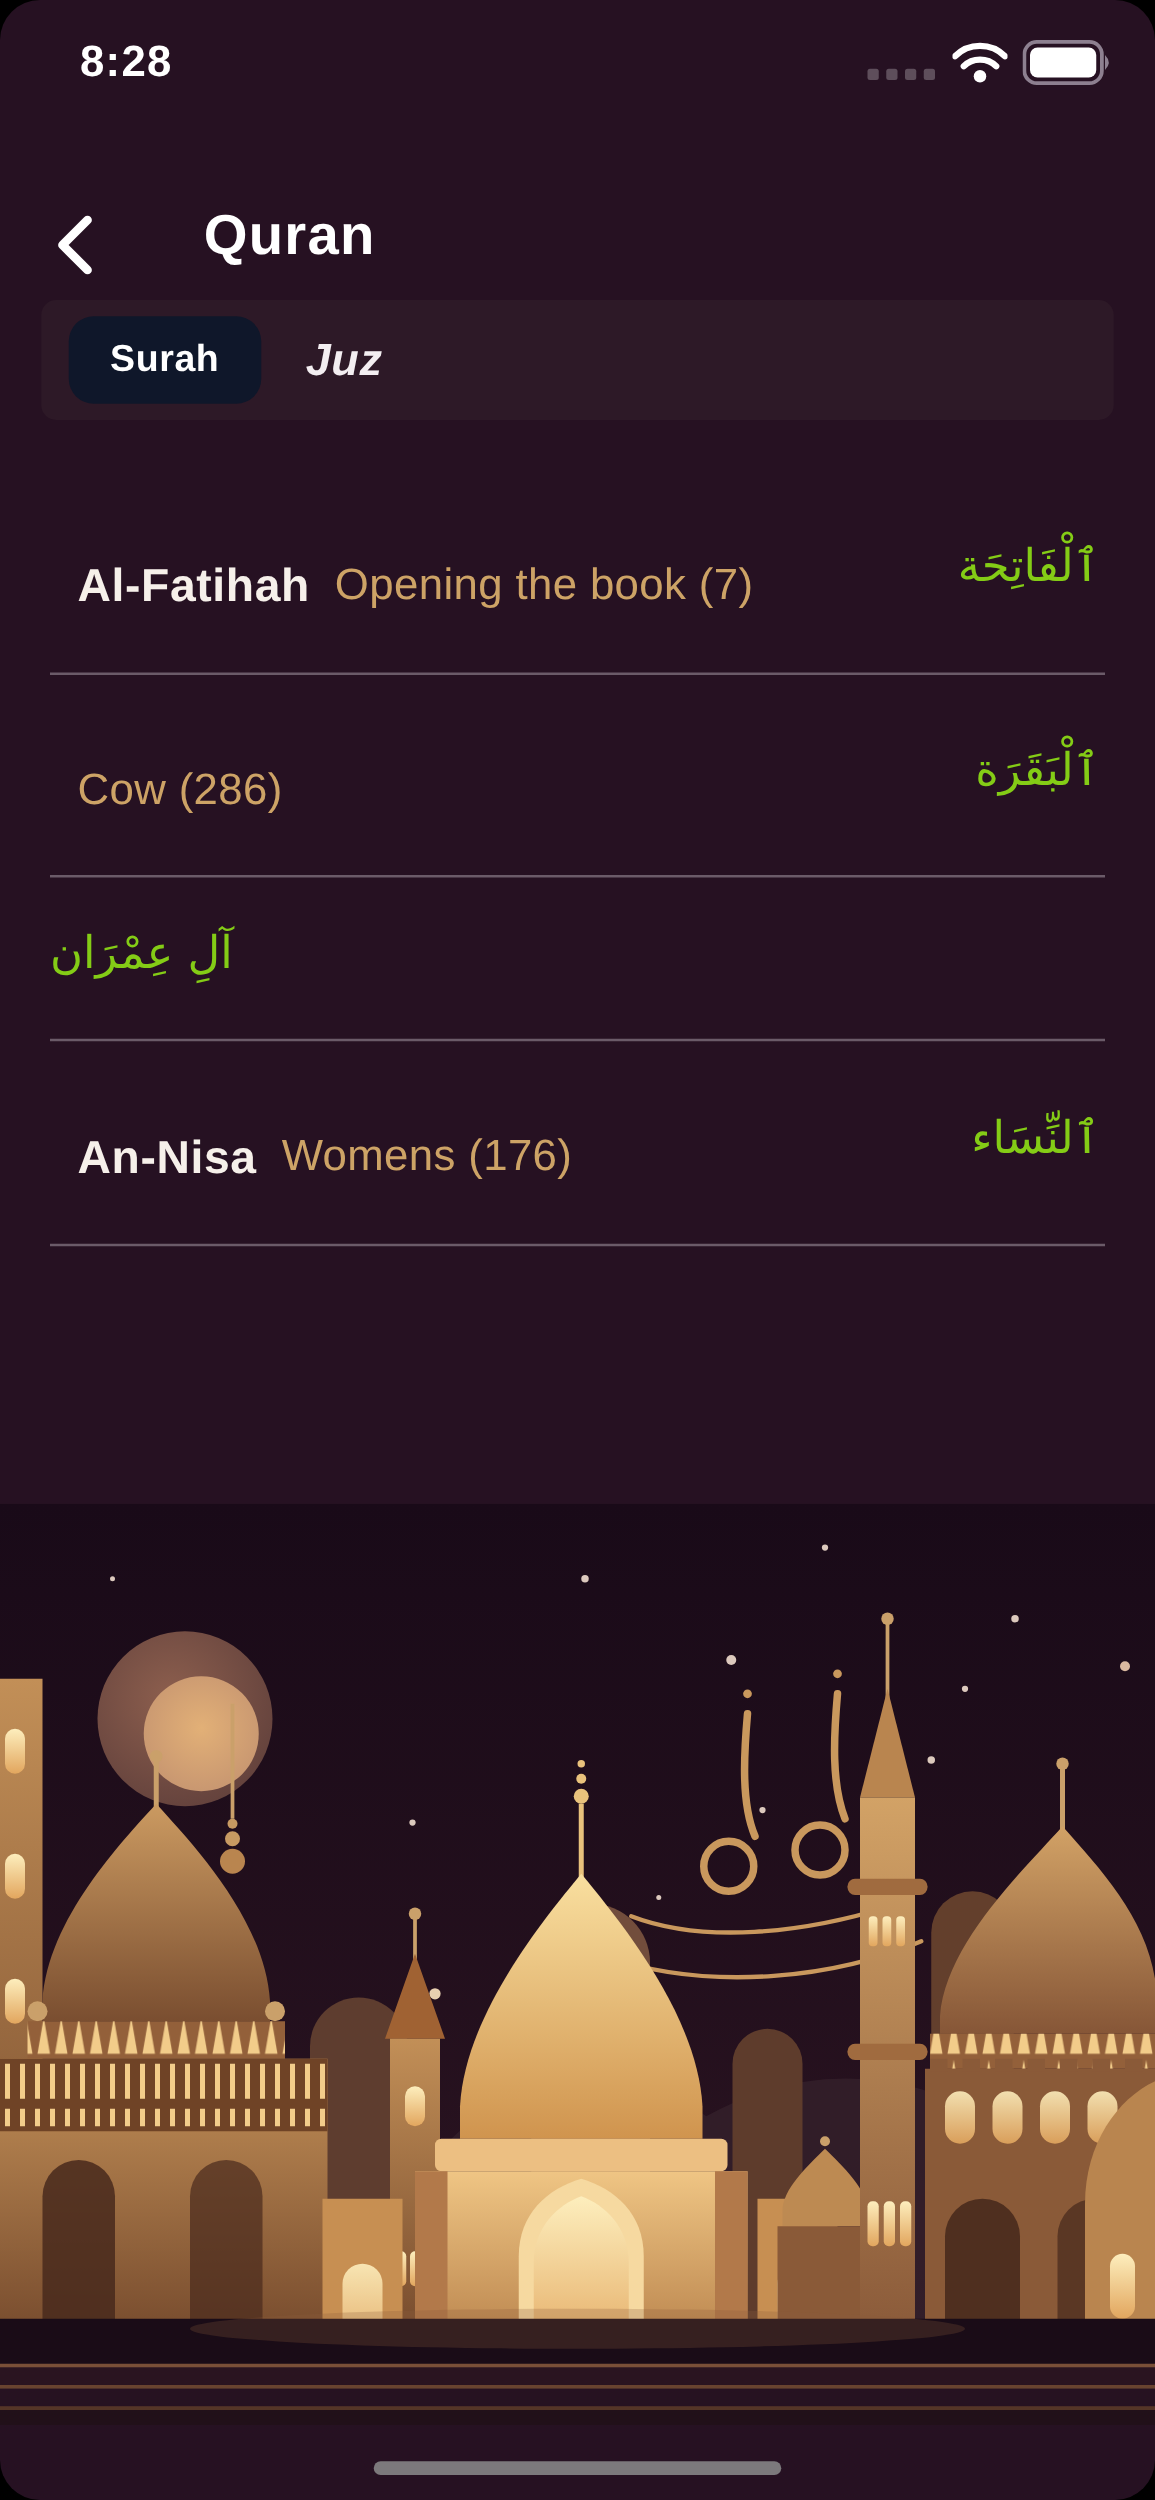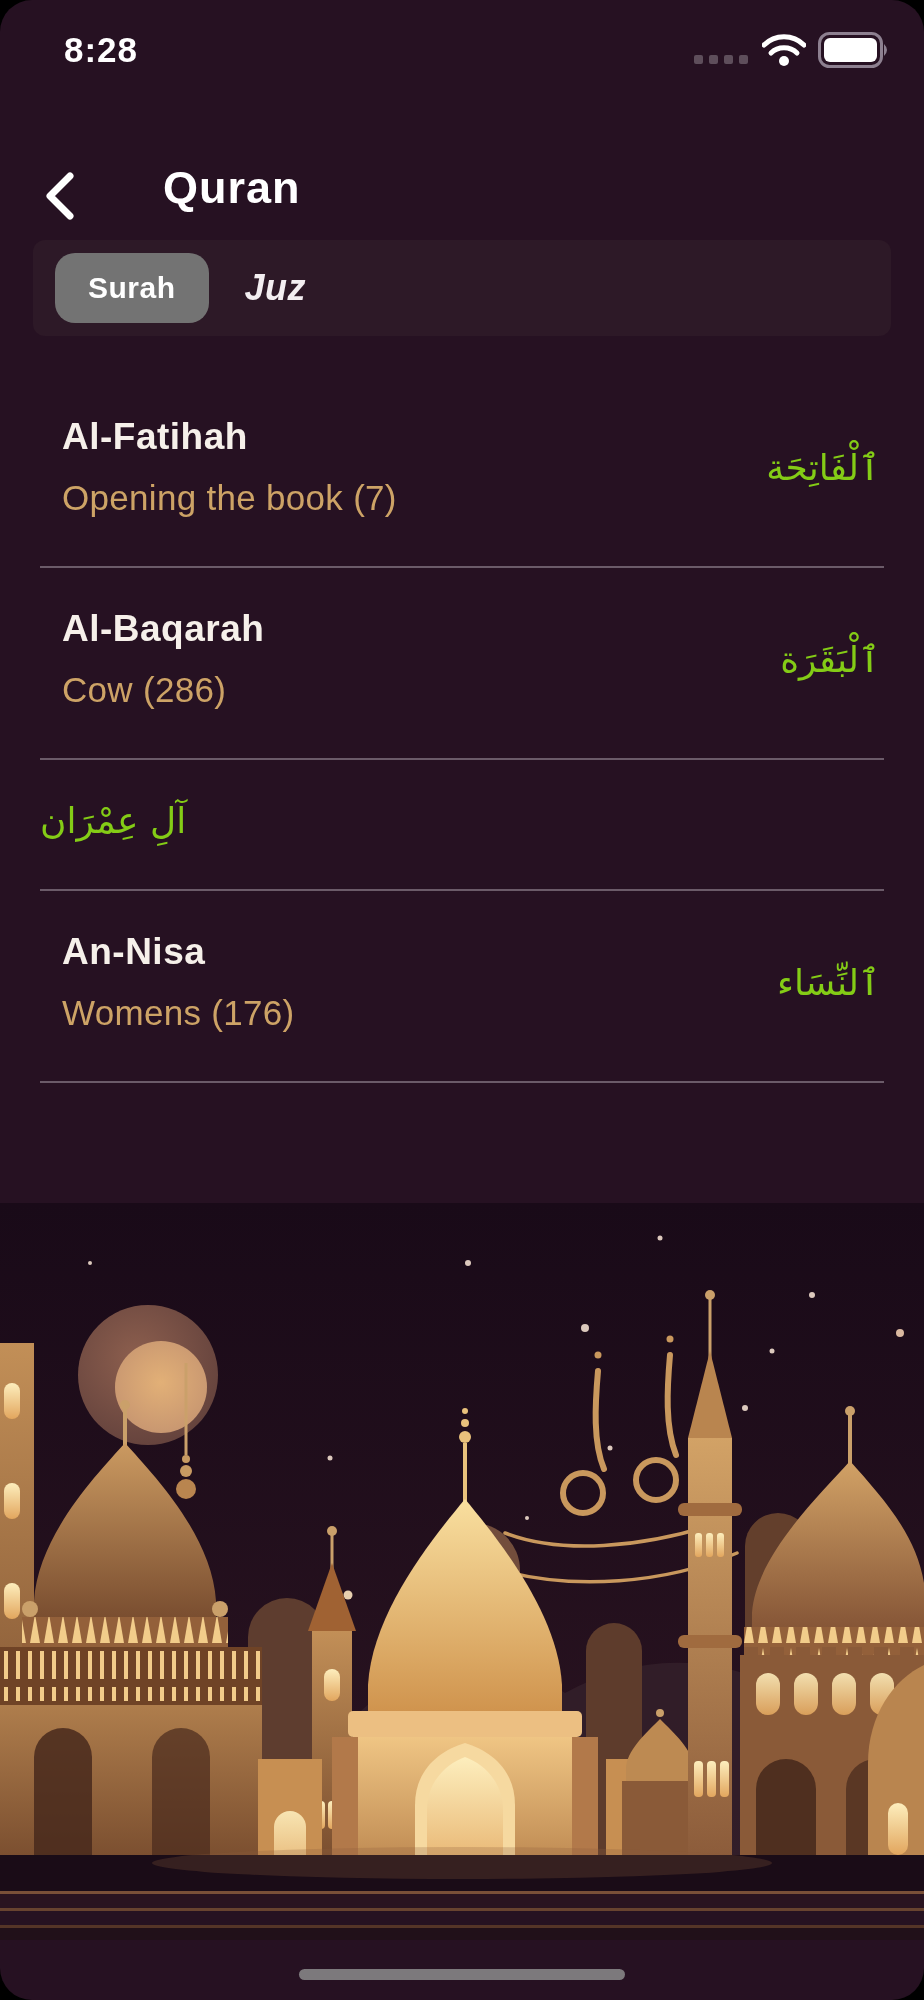--- a/index.html
+++ b/index.html
@@ -13,28 +13,28 @@
   .celldots{display:flex;gap:6px;margin-right:2px;margin-top:14px;}
   .celldots span{width:9px;height:9px;border-radius:2px;background:#5e4e5b;display:block;}
 
   
   .header{position:absolute;top:140px;left:0;right:0;height:70px;margin-top:20px;}
   .back{position:absolute;left:40px;top:10px;width:40px;height:52px;cursor:pointer;}
   .pagetitle{position:absolute;left:163px;top:2px;color:#ffffff;font-size:45px;font-weight:bold;letter-spacing:1px;}
 
   
   .tabswrap{position:absolute;top:240px;left:33px;right:33px;height:96px;background:#2d1927;border-radius:12px;display:flex;align-items:center;}
-  .tab-active{margin-left:22px;height:70px;padding:0 33px;background:#737373;border-radius:20px;color:#ffffff;font-size:30px;font-weight:bold;display:flex;align-items:center;letter-spacing:.5px;}
+  .tab-active{margin-left:22px;height:70px;padding:0 33px;background:#0f172a;border-radius:20px;color:#ffffff;font-size:30px;font-weight:bold;display:flex;align-items:center;letter-spacing:.5px;}
   .tab-idle{margin-left:36px;color:#f3eef1;font-size:36px;font-weight:bold;letter-spacing:.5px;font-style:italic;}
 
   
   .list{position:absolute;top:356px;left:40px;right:40px;}
   .row{display:flex;justify-content:space-between;align-items:center;padding:40px 0 48px 0;border-bottom:2px solid rgba(153,142,153,.6);}
   .row:first-child{padding-top:60px;}
-  .rleft{display:flex;flex-direction:column;gap:20px;padding-left:22px;}
+  .rleft{display:flex;flex-direction:row;gap:20px;padding-left:22px;margin-top:32px;}
   .rname{color:#f6f0ea;font-size:37px;font-weight:600;letter-spacing:.5px;}
   .rmeaning{color:#cda366;font-size:35px;letter-spacing:.3px;}
   .rarabic{color:#84cc16;font-size:36px;direction:rtl;font-family:"DejaVu Sans",sans-serif;padding-right:4px;}
 
   
   .illus{position:absolute;top:1203px;left:0;width:924px;height:737px;}
   .illus svg{display:block;}
 
   
   .homebar{position:absolute;bottom:20px;left:50%;transform:translateX(-50%);width:326px;height:11px;border-radius:6px;background:#7c797c;cursor:pointer;}
@@ -87,21 +87,20 @@
   <div class="list">
     <div class="row">
       <div class="rleft">
         <div class="rname">Al-Fatihah</div>
         <div class="rmeaning">Opening the book (7)</div>
       </div>
       <div class="rarabic">ٱلْفَاتِحَة</div>
     </div>
     <div class="row">
       <div class="rleft">
-        <div class="rname">Al-Baqarah</div>
         <div class="rmeaning">Cow (286)</div>
       </div>
       <div class="rarabic">ٱلْبَقَرَة</div>
     </div>
     <div class="row">
       <div class="rarabic">آلِ عِمْرَان</div>
     </div>
     <div class="row">
       <div class="rleft">
         <div class="rname">An-Nisa</div>

